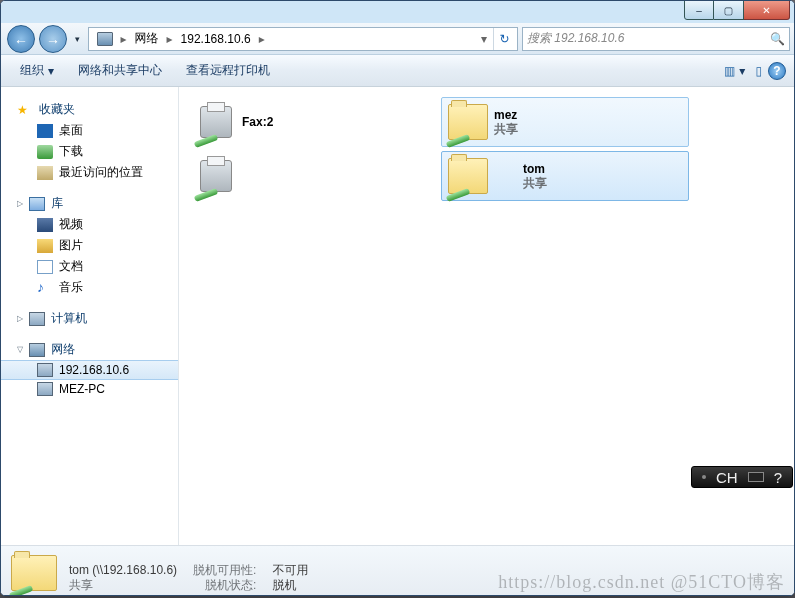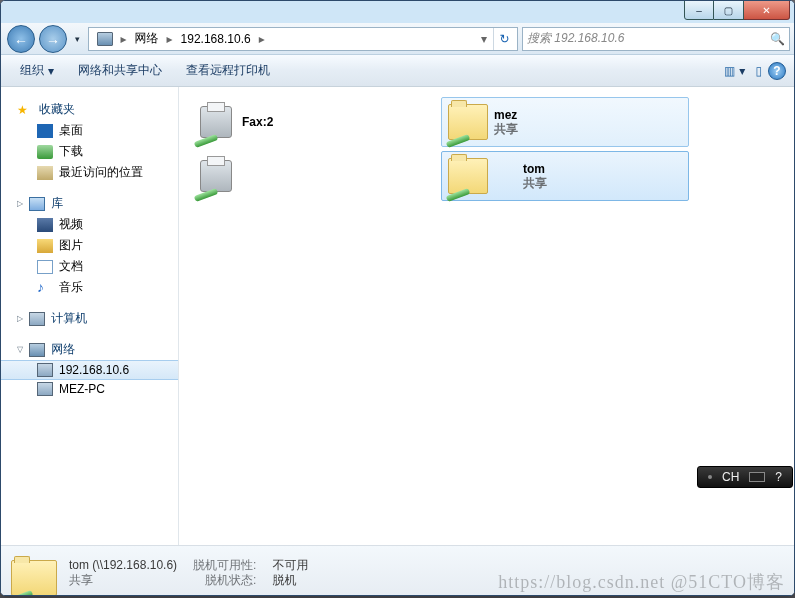--- a/index.html
+++ b/index.html
@@ -87,30 +87,30 @@
   .folder{ position:absolute; inset:2px 0 2px 0; background:linear-gradient(#fff1b8,#f3d878);
            border:1px solid #caa94a; border-radius:2px;}
   .folder::before{ content:""; position:absolute; left:2px; top:-5px; width:14px; height:6px;
                    background:#f7e7a8; border:1px solid #caa94a; border-bottom:0; border-radius:2px 2px 0 0;}
   .tlabel { display:flex; flex-direction:column; line-height:14px;}
   .tlabel .sub{ color:#6b6f73;}
   
   .details { height:50px; border-top:1px solid #d8dfe6;
              background:linear-gradient(#f3f8fc,#e7edf3);
              position:absolute; left:0; right:0; bottom:0;
-             display:flex; align-items:flex-start; padding:12px 10px; gap:12px;}
+             display:flex; align-items:flex-end; padding:2px 10px; gap:12px;}
   .details .big{ width:46px; height:40px; position:relative;}
   .details .meta{ display:grid; grid-template-columns:auto auto auto; gap:0 16px;
                   color:#3a3a3a; line-height:15px;}
   .details .k{ color:#707478; text-align:right;}
   .details .name{ grid-column:1; }
   
   .ime { position:absolute; right:2px; top:466px; height:22px; min-width:80px;
          background:linear-gradient(#3a3a3a,#111); border:1px solid #000; border-radius:3px;
-         display:flex; align-items:center; gap:10px; padding:0 10px; color:#eee; font-size:12px;}
+         display:flex; align-items:center; gap:10px; padding:0 10px; color:#eee; font-size:15px;}
   .ime .dot{ width:4px;height:4px;border-radius:50%;background:#888;}
   .ime .kbd{ width:16px;height:10px;border:1px solid #888;background:#222;}
   
   .wm{ position:absolute; right:10px; bottom:4px; color:rgba(0,0,0,.25); font-size:18px; font-family:serif; letter-spacing:1px;}
 </style>
 </head>
 <body>
 
 <div class="desktop">
  <div class="window">

